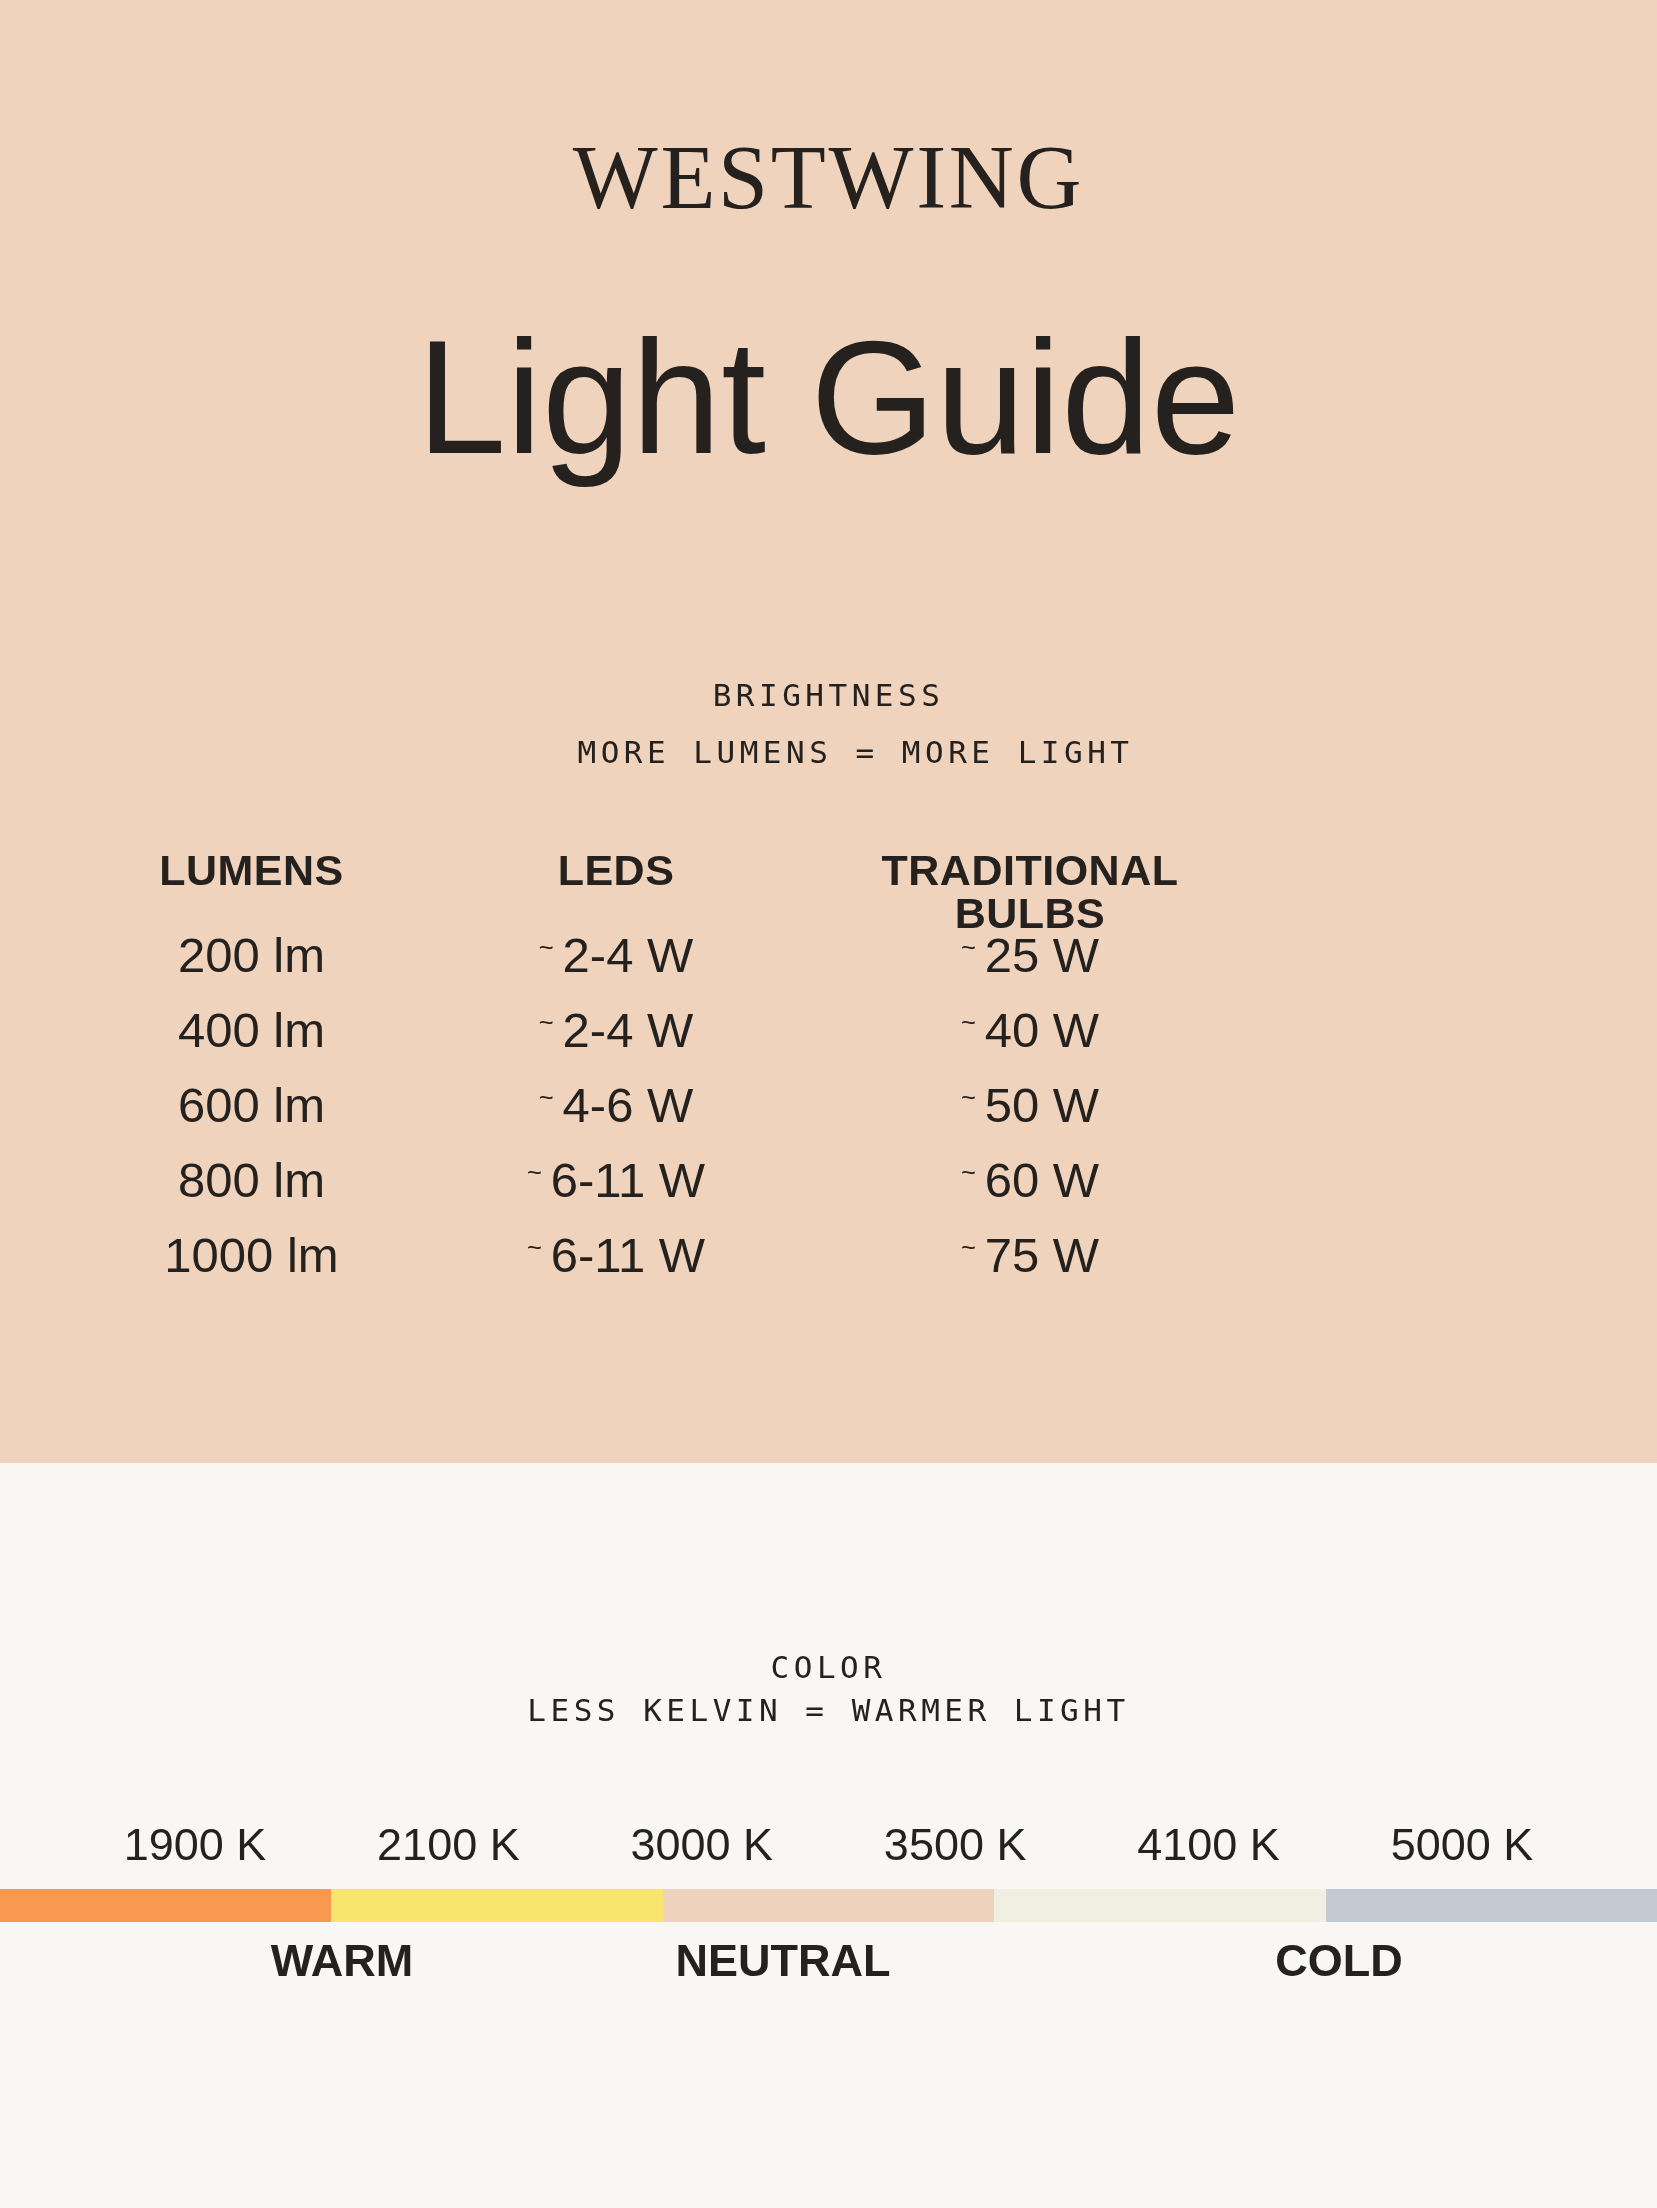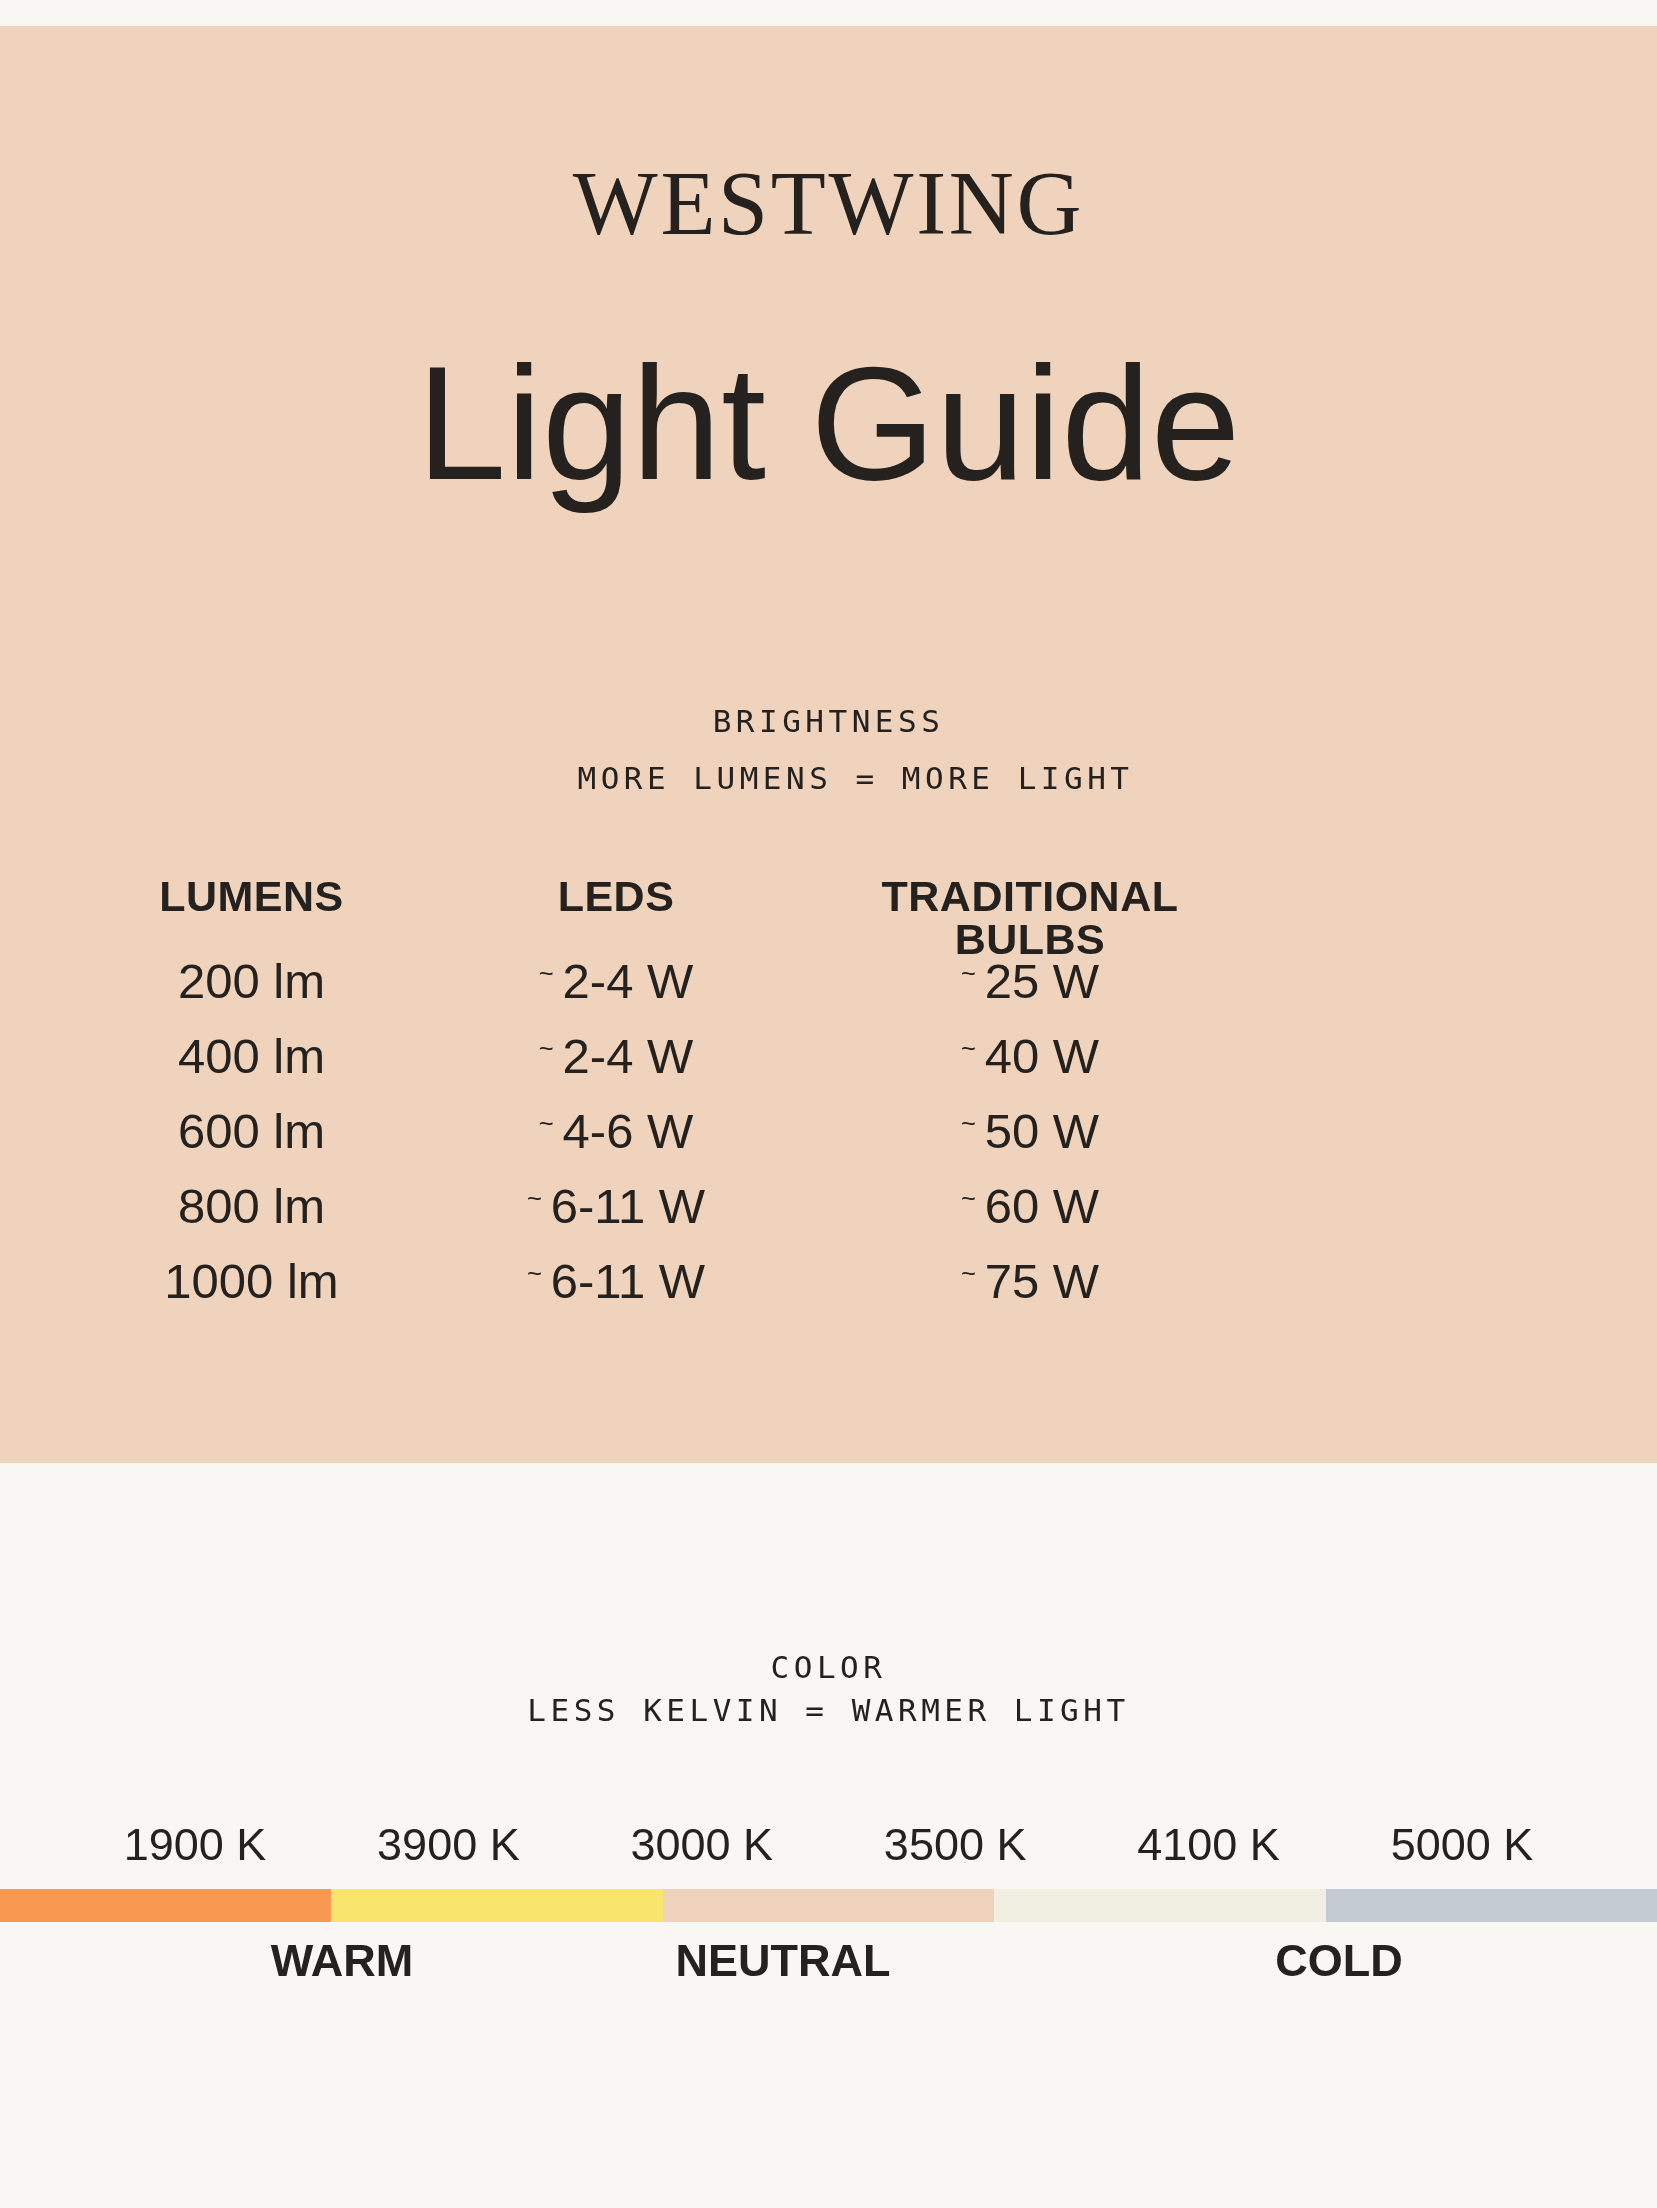--- a/index.html
+++ b/index.html
@@ -8,21 +8,20 @@
     width: 1657px;
     height: 2208px;
     overflow: hidden;
     font-family: "Liberation Sans", sans-serif;
     color: #24211e;
   }
   .section-top {
     position: absolute; top: 0; left: 0;
     width: 100%; height: 1463px;
     background: #f0d3bc;
-    margin-top: 26px;
   }
   .section-bottom {
     position: absolute; top: 1463px; left: 0;
     width: 100%; height: 745px;
     background: #f8f7f3;
   }
   .center-abs {
     position: absolute; left: 0; width: 100%;
     text-align: center; line-height: 1;
   }
@@ -148,21 +147,21 @@
   </div>
 
   <div class="section-bottom">
 
     <div class="center-abs mono-line color-sub">LESS KELVIN = WARMER LIGHT</div>
 
     <div class="center-abs mono-line color-heading">COLOR</div>
 
     <div class="kelvin-row">
       <span class="kelvin-label">1900 K</span>
-      <span class="kelvin-label">3900 K</span>
+      <span class="kelvin-label">2100 K</span>
       <span class="kelvin-label">3000 K</span>
       <span class="kelvin-label">3500 K</span>
       <span class="kelvin-label">4100 K</span>
       <span class="kelvin-label">5000 K</span>
     </div>
 
     <div class="scale-bar">
       <div class="scale-segment" style="background: rgb(248, 153, 79);"></div>
       <div class="scale-segment" style="background: rgb(249, 228, 110);"></div>
       <div class="scale-segment" style="background: rgb(239, 210, 188);"></div>

